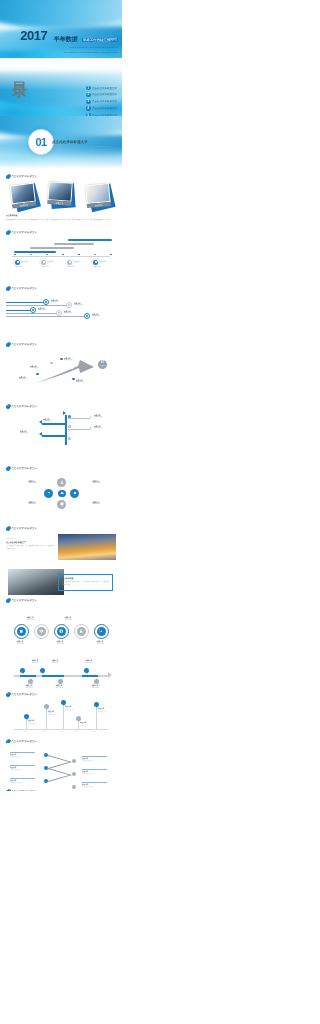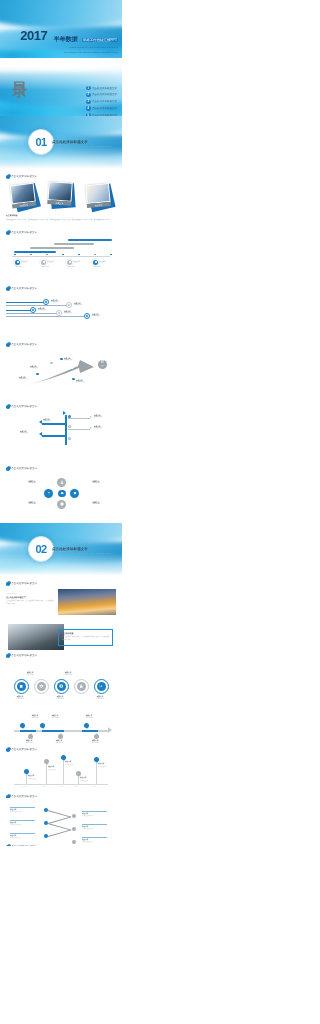--- a/index.html
+++ b/index.html
@@ -613,33 +613,20 @@
         <b>标题文字</b>
         <span>ADD TITLE</span>
       </div>
       <div class="dlab" style="left:78px; top:28px; width:24px;">
         <b>标题文字</b>
         <span>ADD TITLE</span>
       </div>
     </div>
   </div>
 
-  <div class="slide sec">
-    <div class="wave-cover"></div>
-    <div class="wave-swoosh" style="top:-22%;"></div>
-    <div class="wave-swoosh b" style="top:34%;"></div>
-    <div class="white-veil"></div>
-    <div class="sec-ring">
-      <span class="sec-num">02</span>
-    </div>
-    <div class="sec-txt">
-      <div class="sec-h">点击此处添加标题文字</div>
-      <div class="sec-s">PLEASE ADD TITLE TEXT HERE FOR YOUR PRESENTATION</div>
-    </div>
-  </div>
 
   <div class="slide content" style="height:42px;">
     <div class="slide-head">
       <span class="head-ico"></span>
       <span class="head-txt">点击此处添加标题文字</span>
     </div>
     <div class="photoblock" style="height:28px;">
       <div class="pphoto sunset" style="left:52px; top:0; width:58px; height:26px;"></div>
       <div class="ptext" style="left:0px; top:4px; width:48px;">
         <span class="sm">ADD TITLE TEXT</span>

